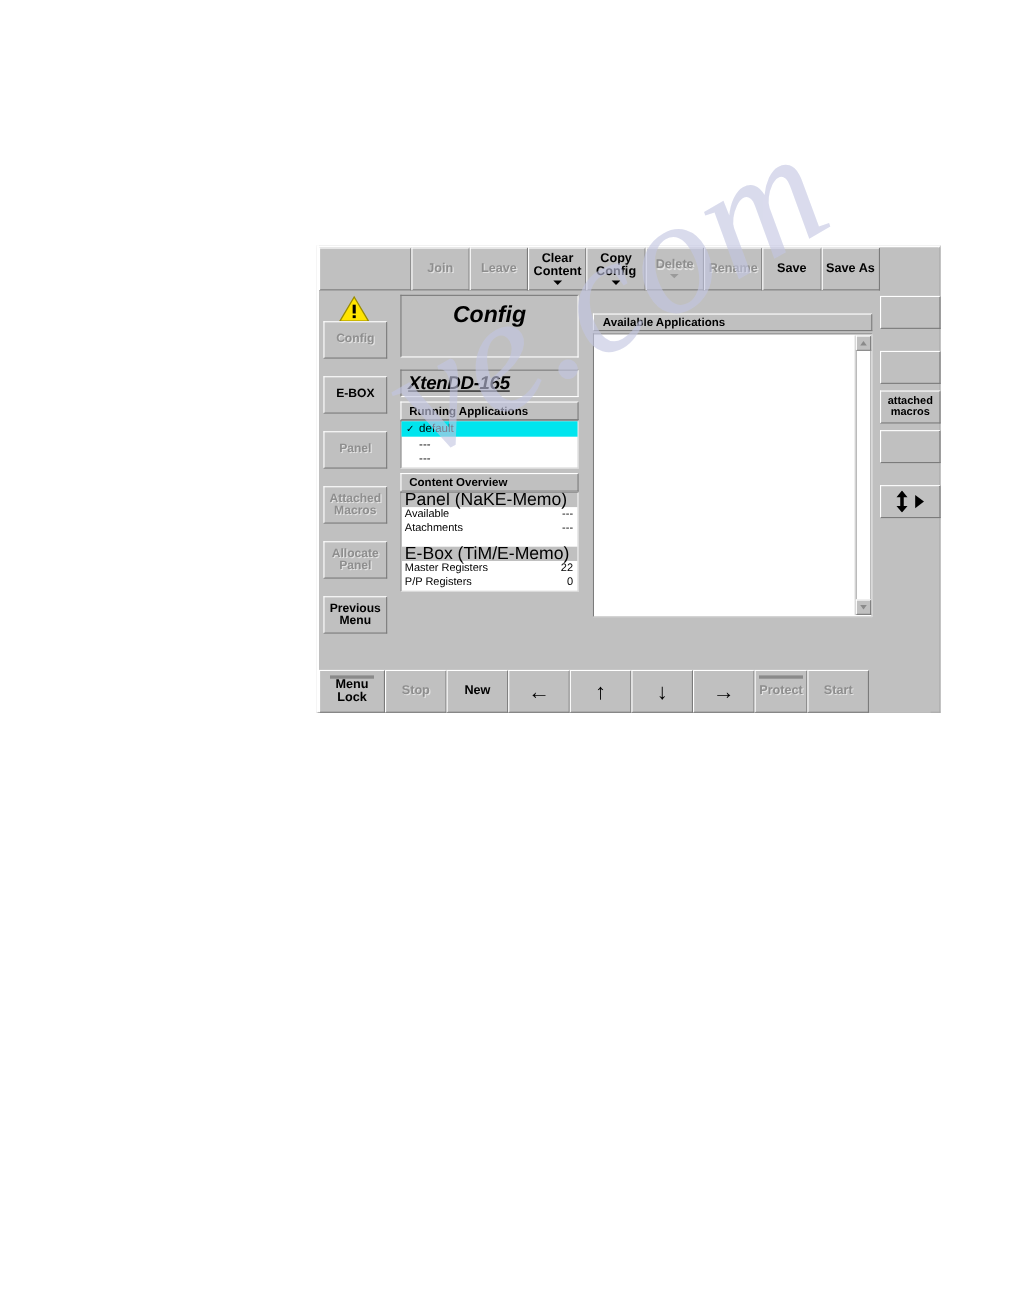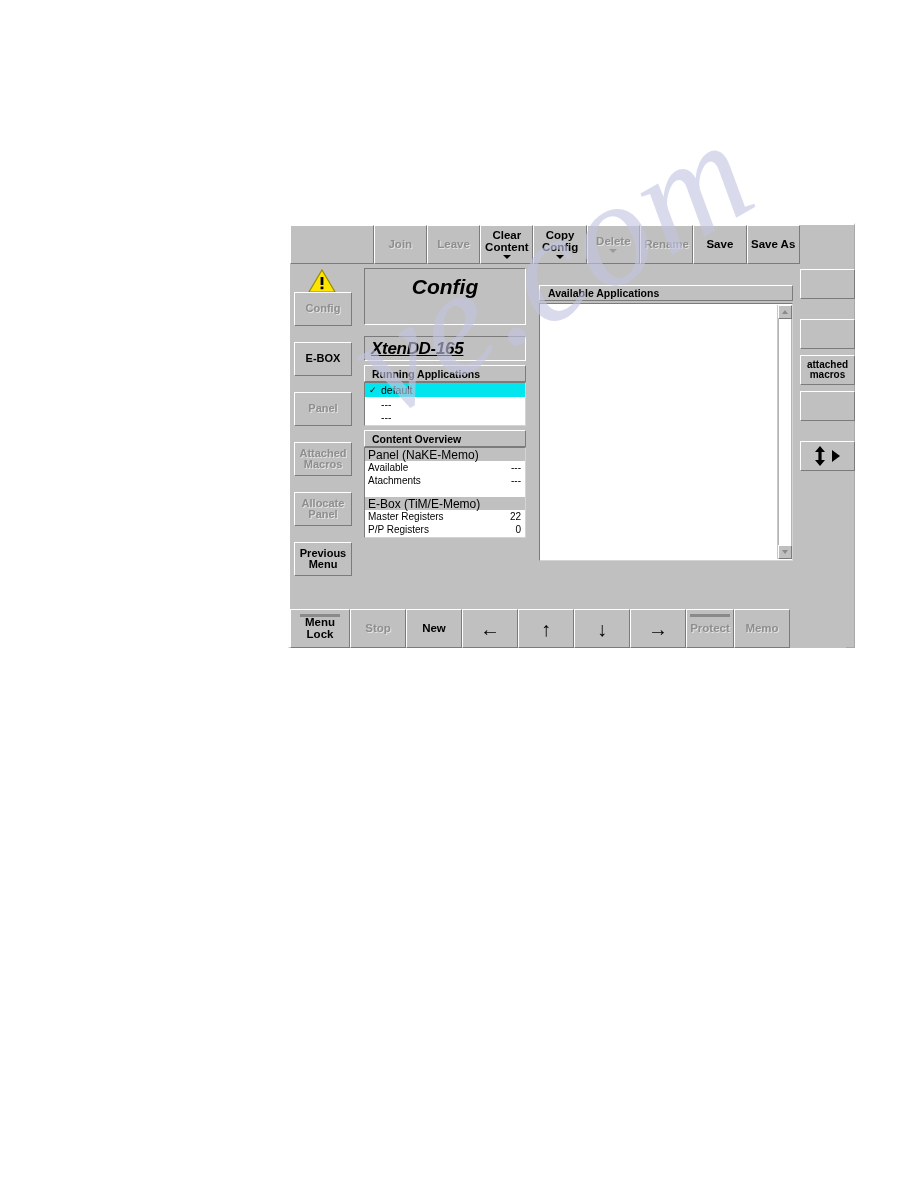--- a/index.html
+++ b/index.html
@@ -232,21 +232,21 @@
   #content-list {
     height: 91px;
     padding: 0;
     overflow: hidden;
   }
   .ov-section {
     background: #c0c0c0;
     height: 13px;
     display: flex;
     align-items: center;
-    font-size: 12px;
+    font-size: 16px;
     padding-left: 3px;
     box-sizing: border-box;
     color: #000;
   }
   .ov-row {
     height: 13px;
     display: flex;
     align-items: center;
     justify-content: space-between;
     font-size: 10px;
@@ -628,19 +628,19 @@
     <div class="btn" style="width:56px">
       <span class="arrow-glyph">→</span>
     </div>
 
     <div class="btn disabled" style="width:48px">
       <span class="lockbar"></span>
       <span>Protect</span>
     </div>
 
     <div class="btn disabled" style="width:56px">
-      <span>Memo</span>
+      <span>Start</span>
     </div>
 
     <div class="bb-spacer"></div>
   </div>
 
 </div>
 
 </body></html>

